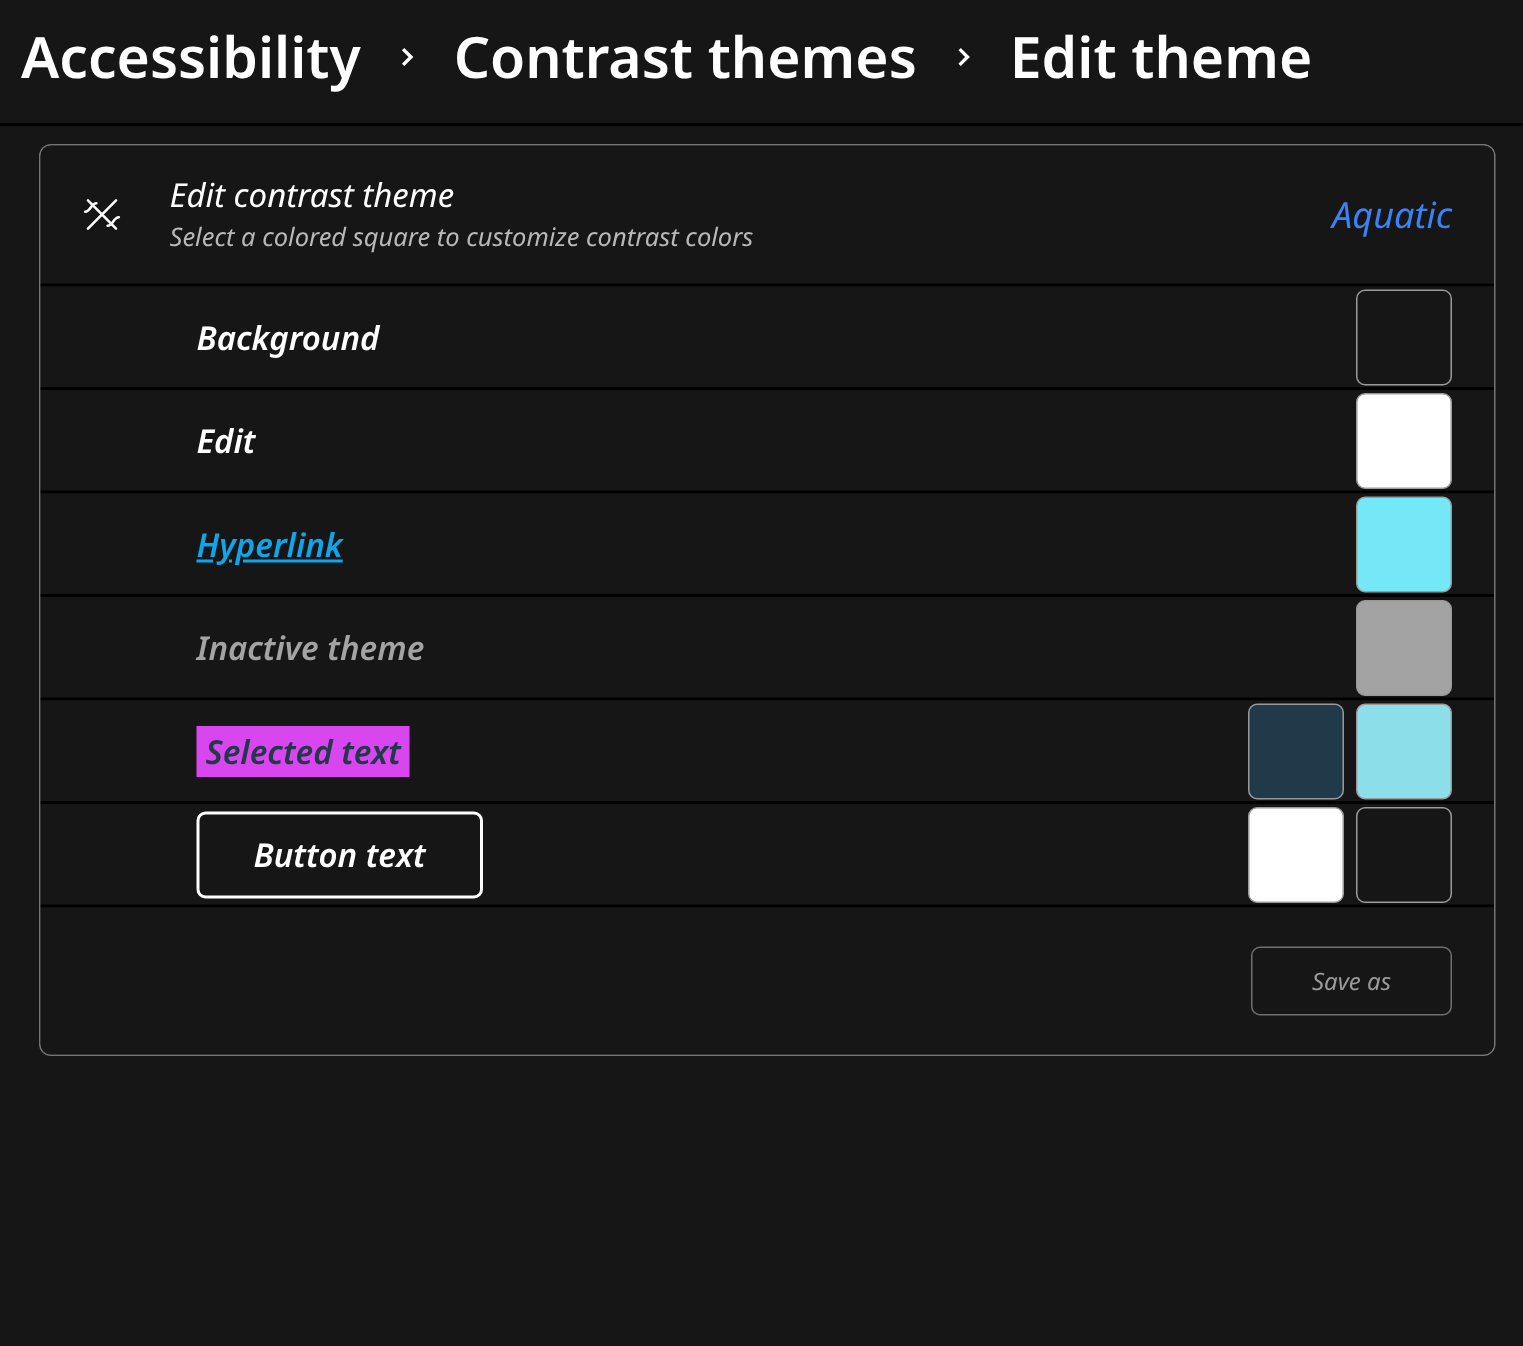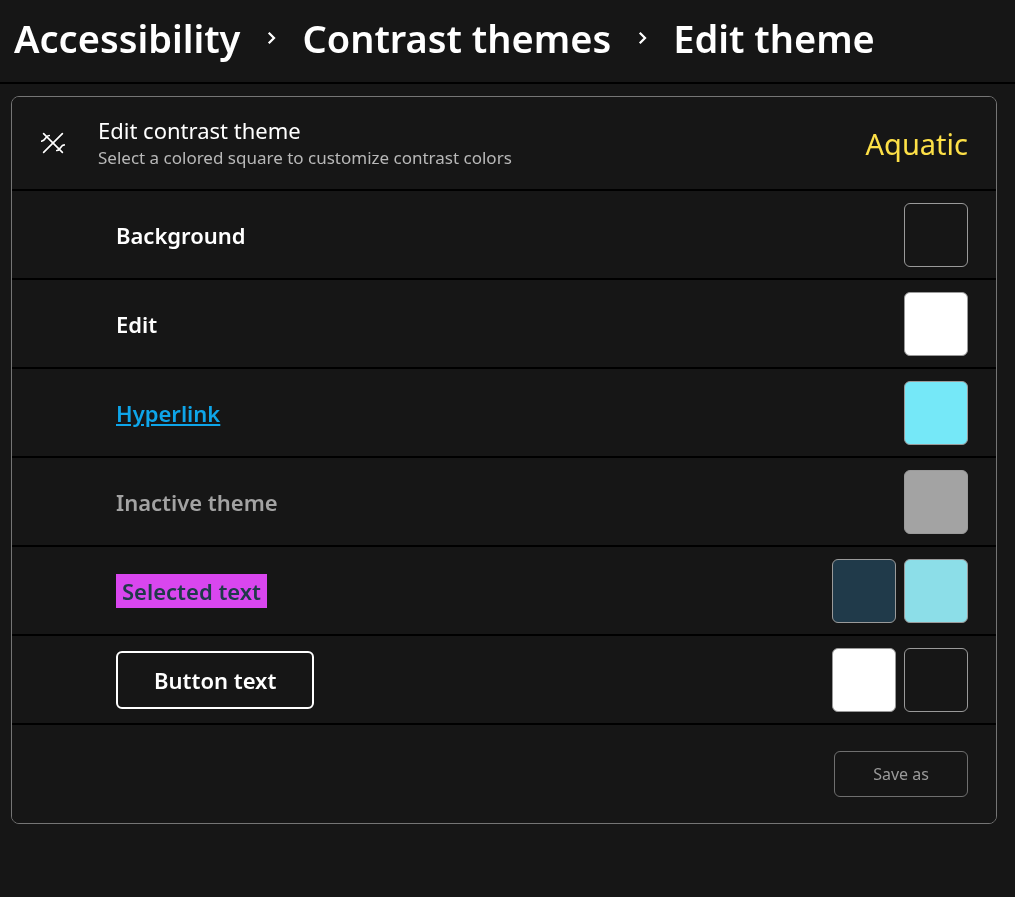--- a/index.html
+++ b/index.html
@@ -30,24 +30,25 @@
     align-items: center;
     color: #ffffff;
   }
   .breadcrumb .chevron svg { width: 18px; height: 18px; }
   .sep {
     height: 2px;
     background: #000000;
     width: 100%;
   }
   .panel {
-    margin: 12px 18px 0 11px;
+    margin: 12px 18px 0 26px;
     border: 1px solid #757575;
     border-radius: 8px;
     overflow: hidden;
+    font-style: italic;
   }
   .panel-header {
     display: flex;
     align-items: center;
     padding: 20px 28px 20px 24px;
     gap: 28px;
     border-bottom: 2px solid #000000;
     background: #161616;
   }
   .panel-header .icon-wrap {
@@ -69,28 +70,28 @@
     color: #ffffff;
     line-height: 1.25;
   }
   .panel-header .subtitle {
     font-size: 17px;
     color: #b8b8b8;
     line-height: 1.35;
     margin-top: 2px;
   }
   .panel-header .theme-name {
-    font-size: 29px;
-    color: #fde047;
+    font-size: 24px;
+    color: #3b82f6;
   }
   .row {
     display: flex;
     align-items: center;
     padding: 0 28px 0 104px;
-    height: 89px;
+    height: 69px;
     border-bottom: 2px solid #000000;
     background: #161616;
   }
   .row .label {
     flex: 1;
     font-size: 22px;
   }
   .label-normal { color: #ffffff; font-weight: 600; }
   .label-hyperlink {
     color: #0ea5e9;

